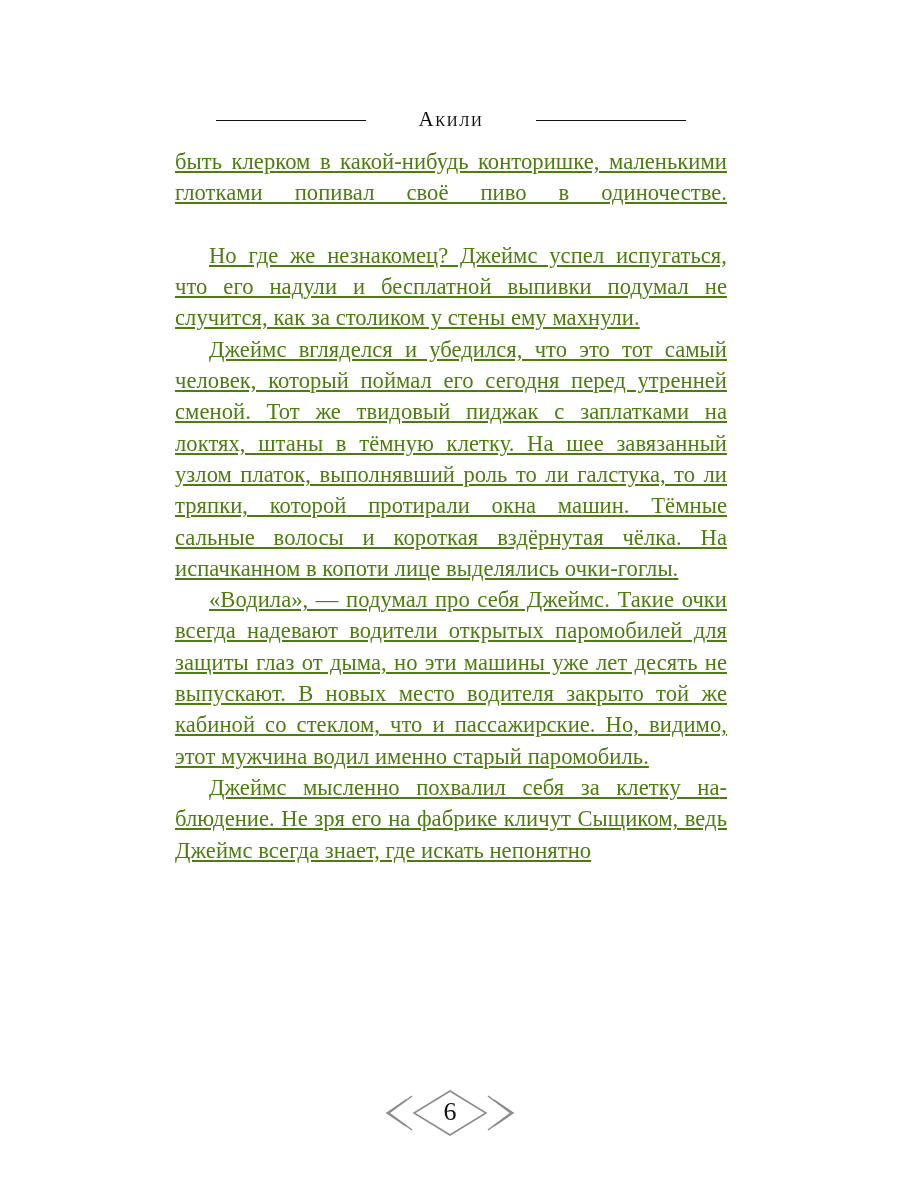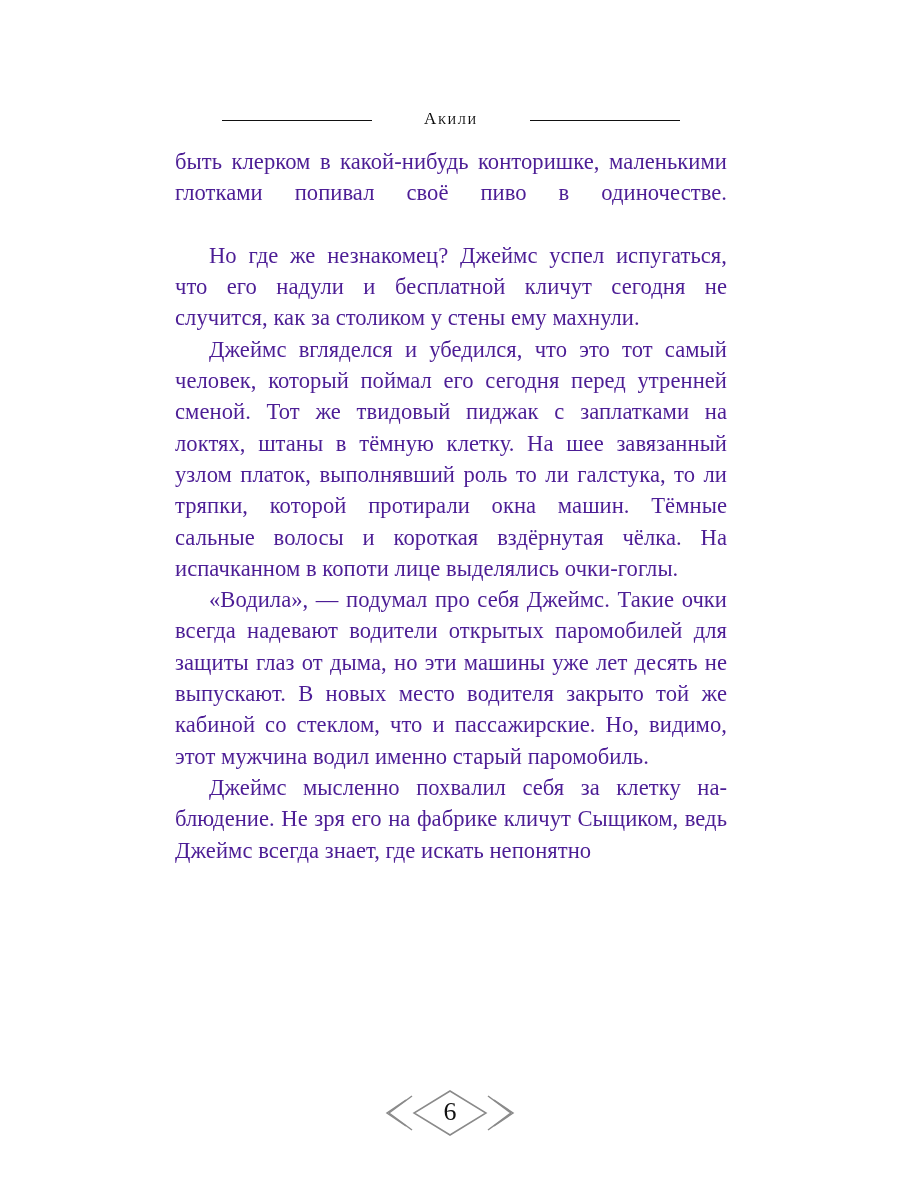--- a/index.html
+++ b/index.html
@@ -41,21 +41,21 @@
     height: 0;
     border-top: 1.6px solid #111111;
     margin-top: 2px;
   }
   .head-rule.left  { margin-right: 52px; max-width: 150px; }
   .head-rule.right { margin-left: 52px;  max-width: 150px; }
 
   .head-title {
     flex: 0 0 auto;
     font-family: "Liberation Serif", "DejaVu Serif", serif;
-    font-size: 17px;
+    font-size: 21px;
     letter-spacing: 1.6px;
     color: #0d0d0d;
     white-space: nowrap;
     font-variant: small-caps;
     text-transform: lowercase;
   }
   .head-title::first-letter {
     text-transform: uppercase;
   }
 
@@ -67,22 +67,23 @@
     width: 552px;
   }
   .textblock p {
     margin: 0;
     font-size: 22.6px;
     line-height: 31.3px;
     text-align: justify;
     text-justify: inter-word;
     text-indent: 0;
     hyphens: manual;
-    color: #4c1d95;
+    color: #4d7c0f;
     letter-spacing: 0.05px;
+    text-decoration: underline;
   }
   .textblock p.indent {
     text-indent: 34px;
   }
   
   .textblock p::after {
     content: "";
     display: inline-block;
     width: 100%;
   }
@@ -138,21 +139,21 @@
 <div class="page">
 
   <div class="running-head">
     <span class="head-rule left"></span>
     <span class="head-title">Акили</span>
     <span class="head-rule right"></span>
   </div>
 
   <div class="textblock">
     <p>быть клерком в какой-нибудь конторишке, малень­кими глотками попивал своё пиво в одиночестве.</p>
-    <p class="indent full">Но где же незнакомец? Джеймс успел испугать­ся, что его надули и бесплатной кличут сегодня не случится, как за столиком у стены ему махнули.</p>
+    <p class="indent full">Но где же незнакомец? Джеймс успел испугать­ся, что его надули и бесплатной выпивки подумал не случится, как за столиком у стены ему махнули.</p>
     <p class="indent full">Джеймс вгляделся и убедился, что это тот самый человек, который поймал его сегодня перед утрен­ней сменой. Тот же твидовый пиджак с заплатками на локтях, штаны в тёмную клетку. На шее завязан­ный узлом платок, выполнявший роль то ли галсту­ка, то ли тряпки, которой протирали окна машин. Тёмные сальные волосы и короткая вздёрнутая чёлка. На испачканном в копоти лице выделялись очки-гоглы.</p>
     <p class="indent full">«Водила», — подумал про себя Джеймс. Такие очки всегда надевают водители открытых паромо­билей для защиты глаз от дыма, но эти машины уже лет десять не выпускают. В новых место води­теля закрыто той же кабиной со стеклом, что и пас­сажирские. Но, видимо, этот мужчина водил имен­но старый паромобиль.</p>
     <p class="indent full">Джеймс мысленно похвалил себя за клетку на­блюдение. Не зря его на фабрике кличут Сыщиком, ведь Джеймс всегда знает, где искать непонятно</p>
   </div>
 
   <div class="folio">
     <div class="folio-orn">
       <svg class="folio-svg" viewBox="0 0 200 60">
         <g fill="none" stroke="#8a8a8a" stroke-width="1.5" stroke-linejoin="miter" stroke-linecap="butt">
 

